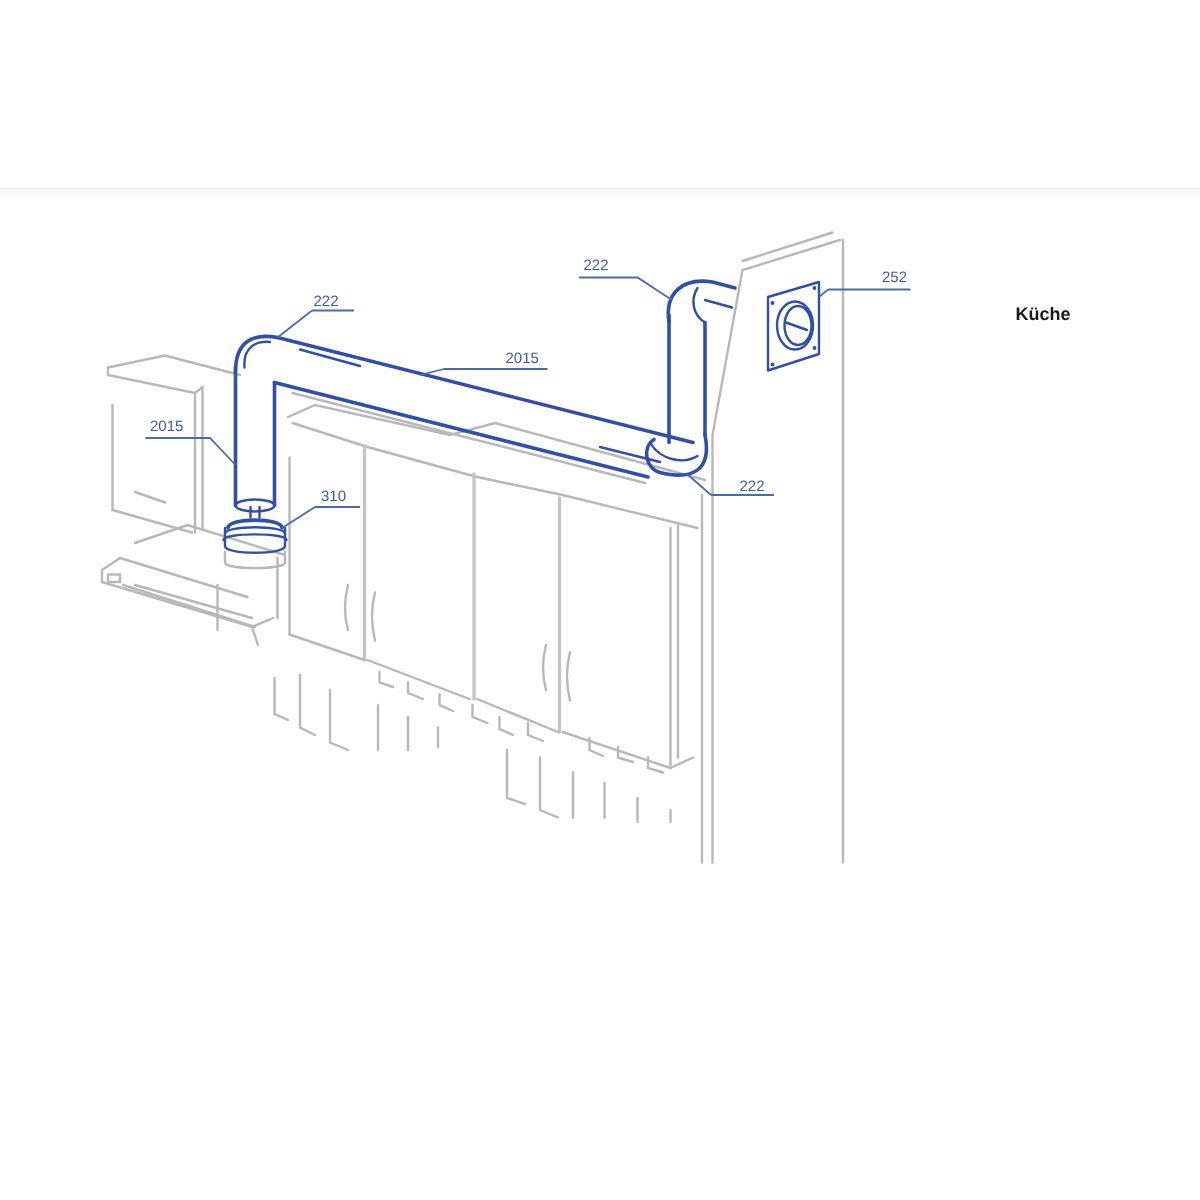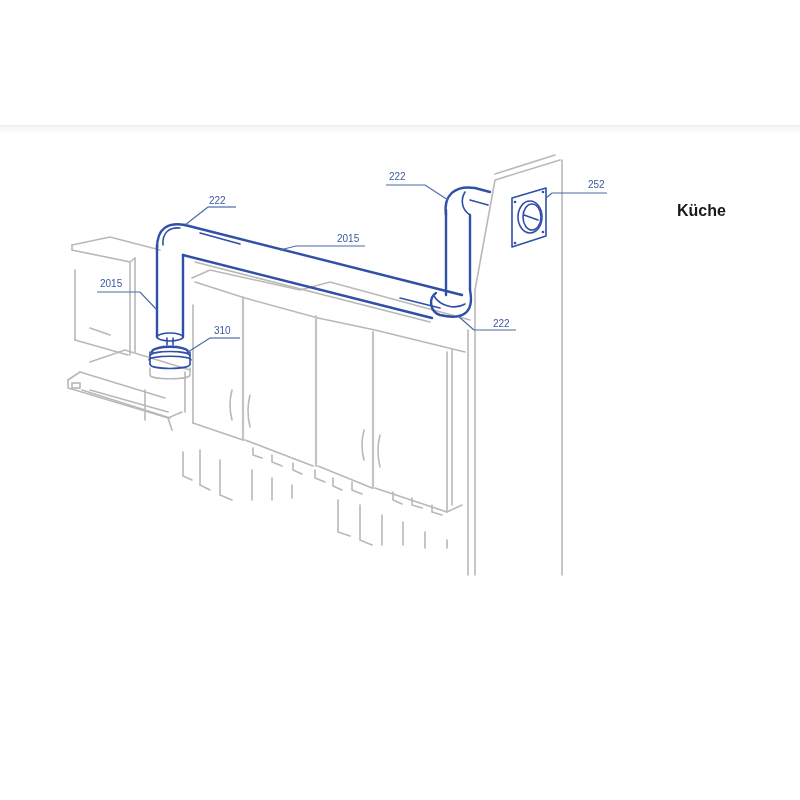--- a/index.html
+++ b/index.html
@@ -1,20 +1,20 @@
 <!DOCTYPE html>
 <html><head>
   <meta charset="utf-8">
   <style>
     html, body { margin: 0; padding: 0; background: #ffffff; }
     body { width: 800px; height: 800px; position: relative; overflow: hidden; font-family: "Liberation Sans", sans-serif; }
     .top-band { position: absolute; left: 0; top: 0; width: 800px; height: 125px; background: #ffffff; border-bottom: 1px solid #eeeeee; }
     .shadow-band { position: absolute; left: 0; top: 126px; width: 800px; height: 8px; background: linear-gradient(#f4f4f4, #ffffff); }
     .diagram { position: absolute; left: 0; top: 0; width: 800px; height: 800px; }
-    .room-label { position: absolute; left: 677px; top: 202px; font-size: 16px; font-weight: bold; color: #1a1a1a; }
+    .room-label { position: absolute; left: 677px; top: 202px; font-size: 12px; font-weight: bold; color: #1a1a1a; }
     .callout { font-family: "Liberation Sans", sans-serif; font-size: 10px; fill: #3a5a9a; }
     .gray { stroke: #b8b8b8; stroke-width: 1.6; fill: none; stroke-linecap: round; }
     .gray2 { stroke: #c4c4c4; stroke-width: 2.2; fill: none; stroke-linecap: round; }
     .blue { stroke: #2f4fa8; stroke-width: 1.6; fill: none; stroke-linecap: round; stroke-linejoin: round; }
     .blue-thick { stroke: #2f4fa8; stroke-width: 2.4; fill: none; stroke-linecap: round; }
     .leader { stroke: #4a6aa8; stroke-width: 1.2; fill: none; }
   </style>
 </head>
 <body>
 

